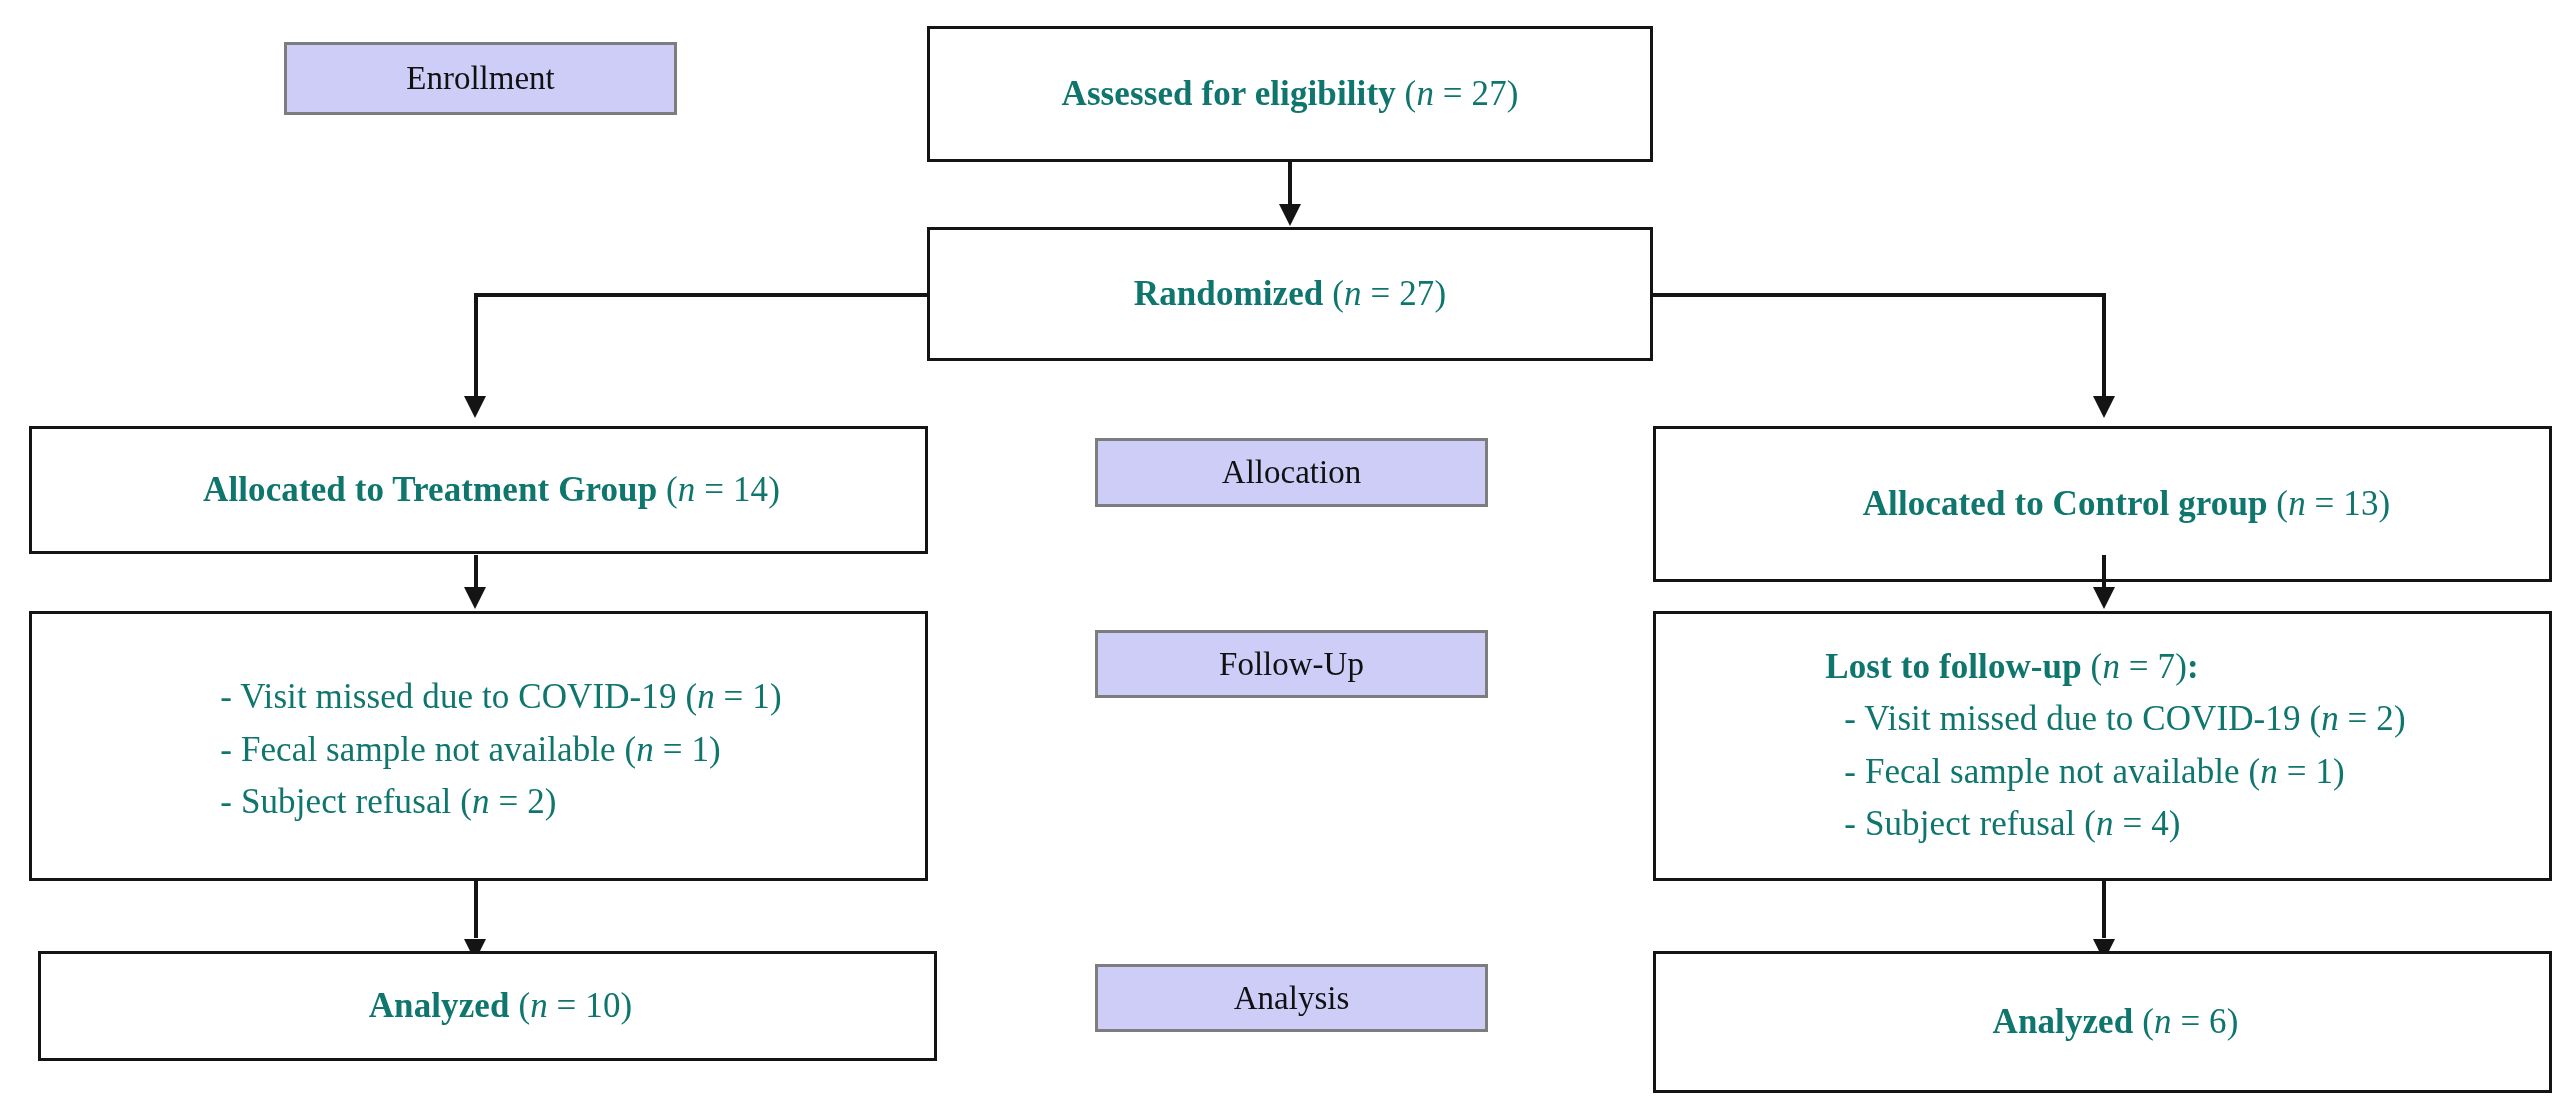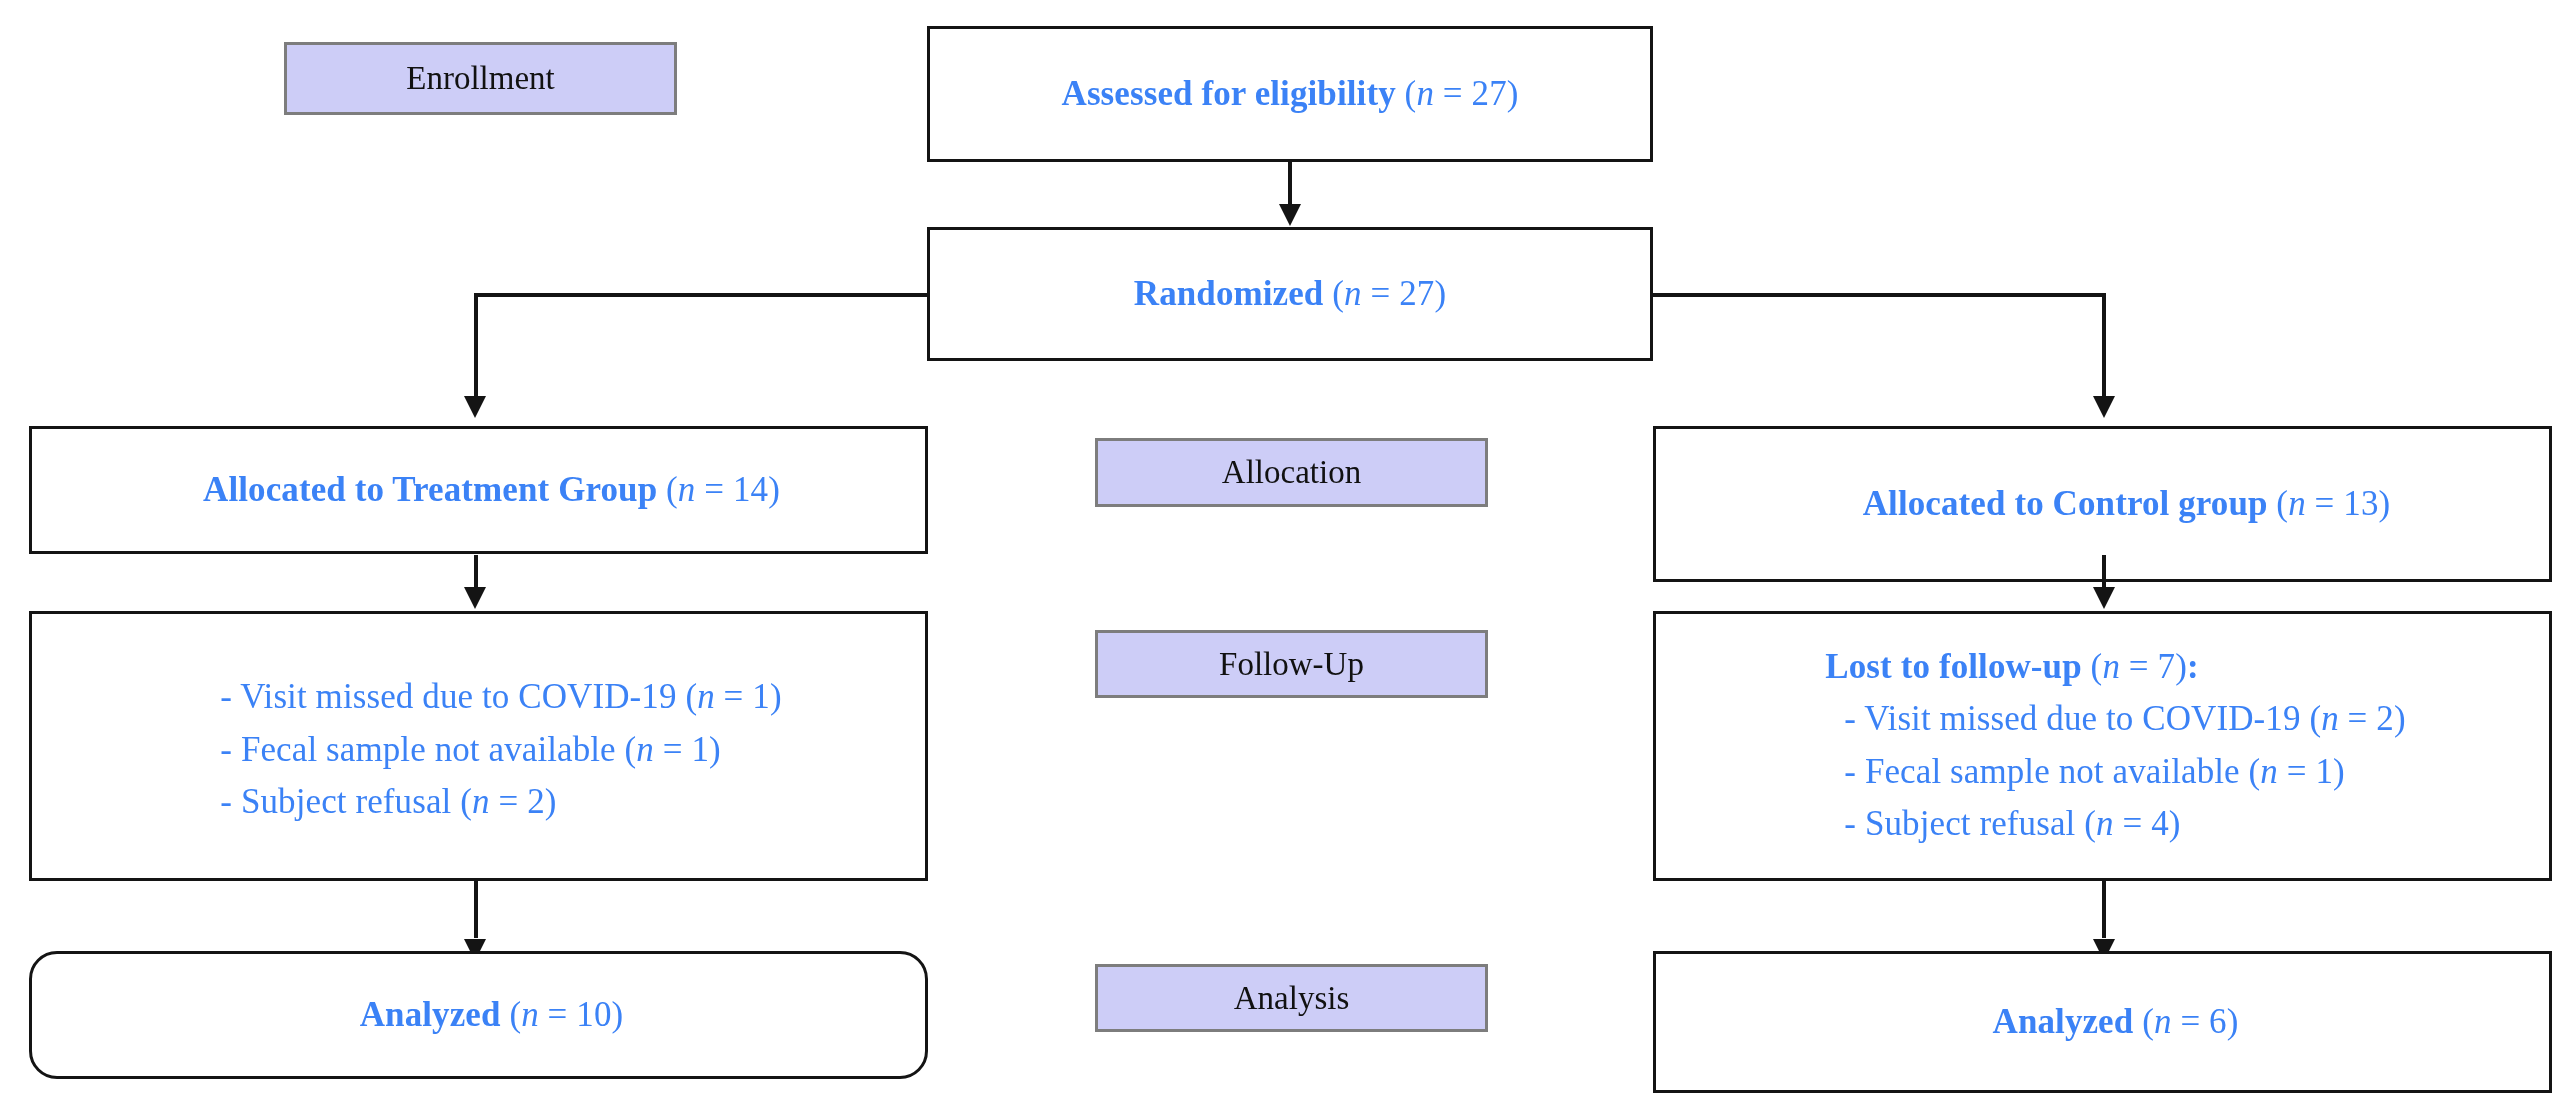--- a/index.html
+++ b/index.html
@@ -17,21 +17,21 @@
   }
 
   
   .flow-box {
     position: absolute;
     box-sizing: border-box;
     background: #ffffff;
     border: 3.5px solid #141414;
     display: flex;
     align-items: center;
-    color: #3b82f6;
+    color: #0f766e;
   }
   .flow-box.center-text {
     justify-content: center;
   }
   .flow-box.left-text {
     justify-content: center;
     padding-left: 26px;
   }
   .box-text {
     font-size: 35px;
@@ -174,21 +174,21 @@
       <span class="li"><span>- Subject refusal</span><span> (</span><span class="n">n</span><span> = </span><span>4</span><span>)</span></span>
     </div>
   </div>
 
   <div class="conn v-line" style="left:474px; top:881px; height:57px;"></div>
   <div class="arrow-head" style="left:464px; top:939px;"></div>
 
   <div class="conn v-line" style="left:2102px; top:881px; height:57px;"></div>
   <div class="arrow-head" style="left:2093px; top:939px;"></div>
 
-  <div class="flow-box left-text" style="left:29px; top:951px; width:899px; height:128px;border-radius:28px;">
+  <div class="flow-box left-text" style="left:38px; top:951px; width:899px; height:110px;">
     <div class="box-text">
       <span class="b">Analyzed</span><span class="paren"> (</span><span class="n">n</span><span class="paren"> = </span><span class="paren">10</span><span class="paren">)</span>
     </div>
   </div>
 
   <div class="flow-box left-text" style="left:1653px; top:951px; width:899px; height:142px;">
     <div class="box-text">
       <span class="b">Analyzed</span><span class="paren"> (</span><span class="n">n</span><span class="paren"> = </span><span class="paren">6</span><span class="paren">)</span>
     </div>
   </div>

